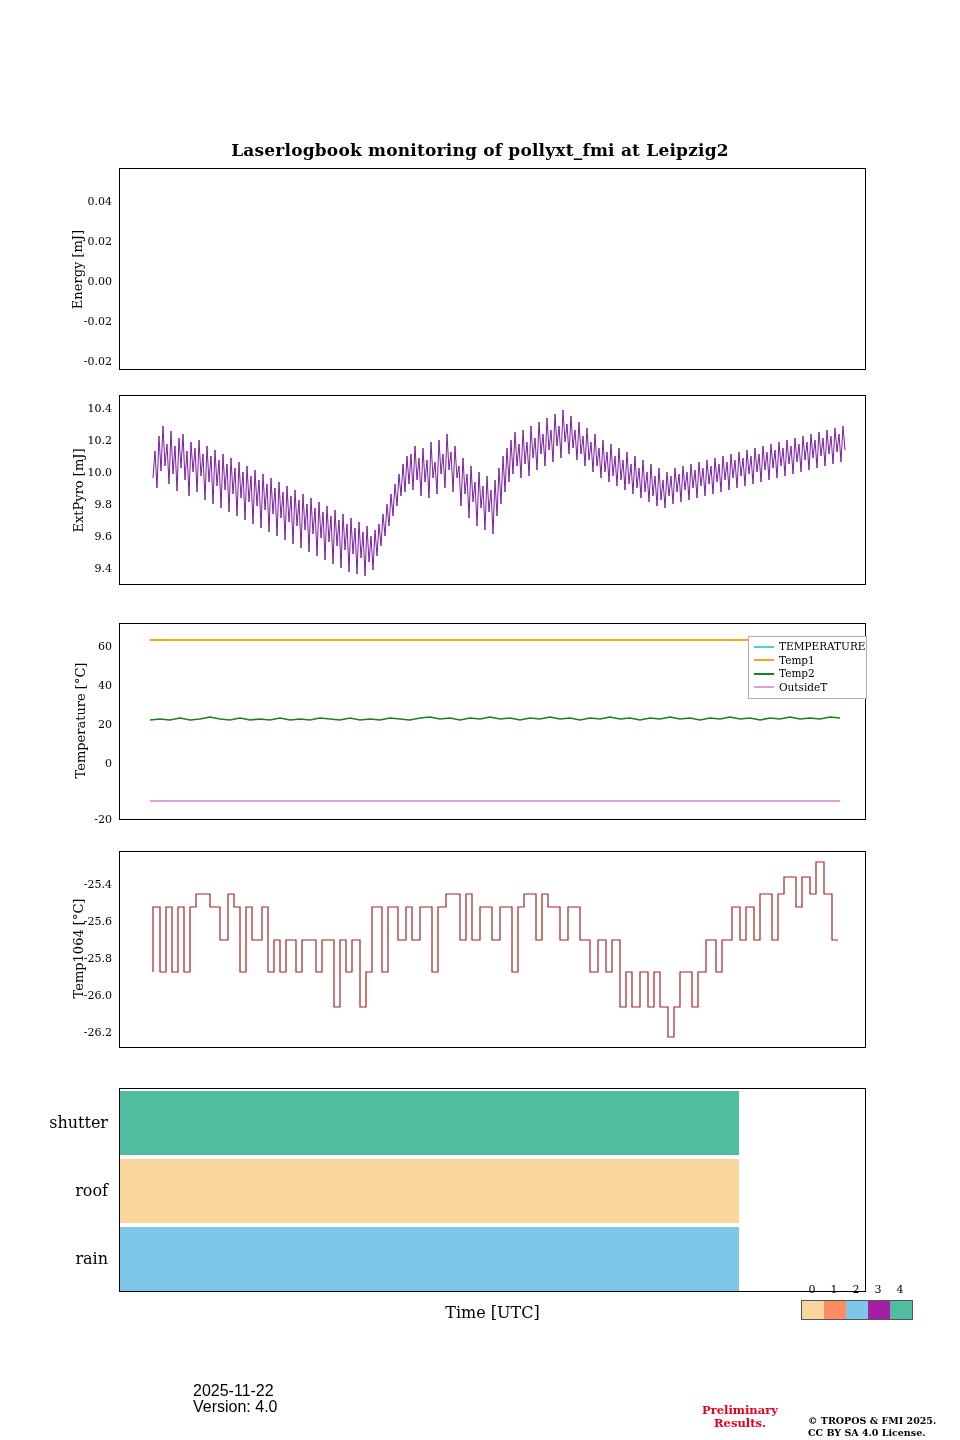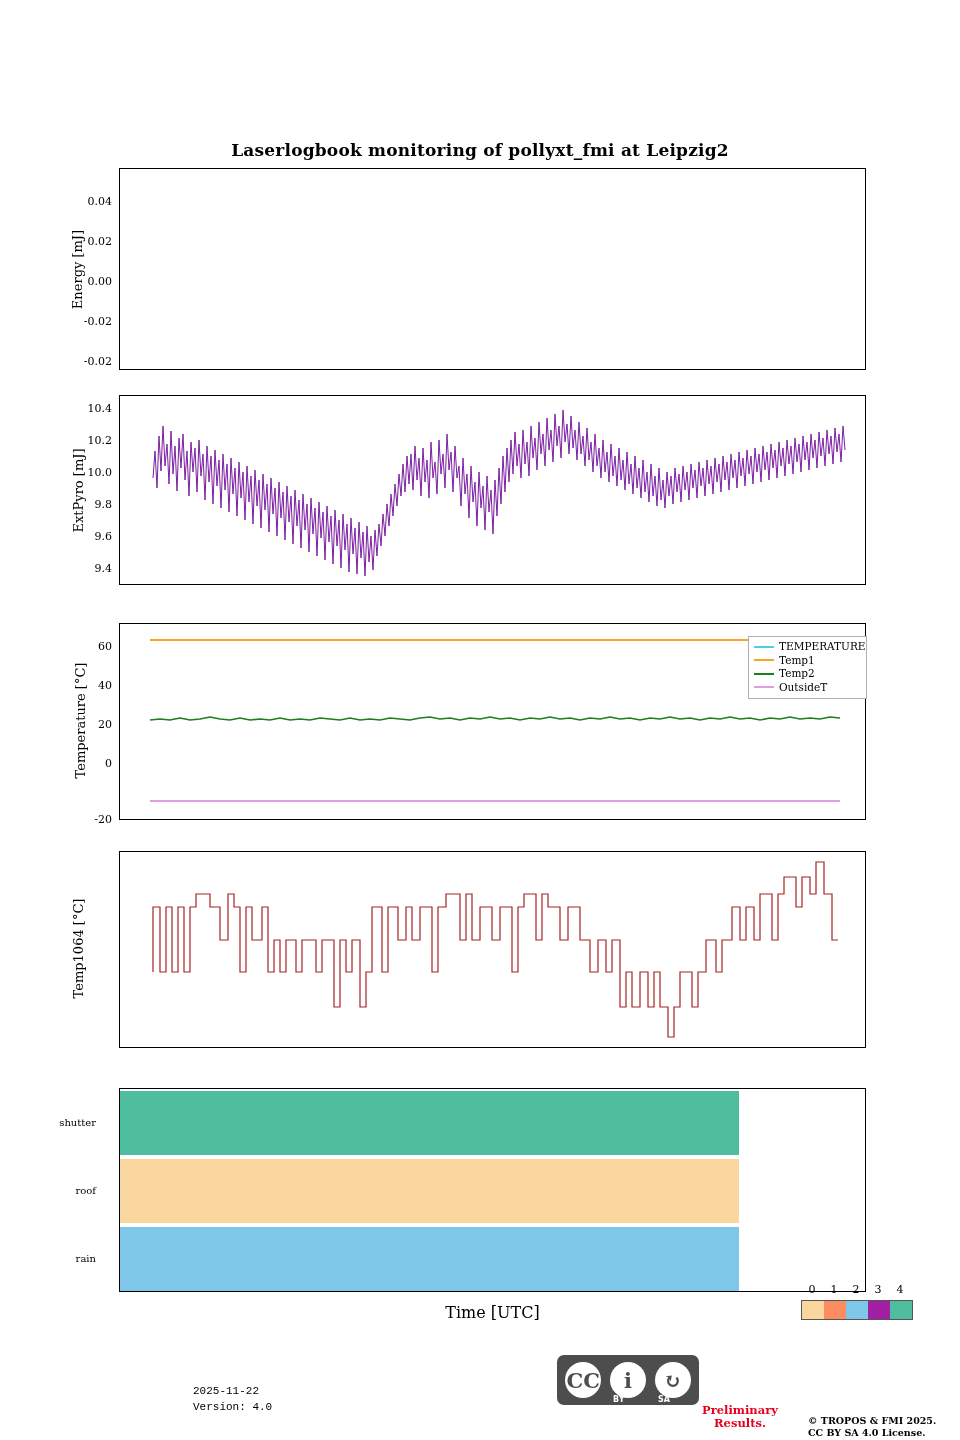--- a/index.html
+++ b/index.html
@@ -91,22 +91,22 @@
     width: 20px;
     height: 2px;
     margin-right: 5px;
     flex: none;
   }
   .flagbar {
     position: absolute;
   }
   .flag-row-label {
     position: absolute;
-    right: 16px;
-    font-size: 10px;
+    right: 4px;
+    font-size: 16px;
     font-family: "DejaVu Serif", serif;
     transform: translateY(-50%);
     text-align: right;
     white-space: nowrap;
   }
   .cbar {
     position: absolute;
     display: flex;
     border: 1px solid #555;
     box-sizing: content-box;
@@ -116,22 +116,22 @@
     height: 18px;
   }
   .cbar-tick {
     position: absolute;
     font-size: 11px;
     font-family: "DejaVu Serif", serif;
     transform: translateX(-50%);
   }
   .footer-date {
     position: absolute;
-    font-size: 11px;
-    font-family: Liberation Mono, monospace;
+    font-size: 16px;
+    font-family: Liberation Sans, sans-serif;
     line-height: 16px;
   }
   .prelim {
     position: absolute;
     color: #e8001f;
     font-weight: bold;
     font-size: 11.5px;
     font-family: "DejaVu Serif", serif;
     line-height: 13px;
     text-align: center;
@@ -250,20 +250,27 @@
       <span>OutsideT</span>
     </div>
   </div>
 
   <div class="panel" style="left:119px; top:851px; width:747px; height:197px;">
     <svg width="745" height="195" viewBox="0 0 745 195" preserveAspectRatio="none">
       <polyline fill="none" stroke="#A52222" stroke-width="1.2" points="33,120 33,55 40,55 40,120 46,120 46,55 52,55 52,120 58,120 58,55 64,55 64,120 70,120 70,55 76,55 76,42 90,42 90,55 100,55 100,88 108,88 108,42 114,42 114,55 120,55 120,120 126,120 126,55 132,55 132,88 142,88 142,55 148,55 148,120 154,120 154,88 160,88 160,120 166,120 166,88 176,88 176,120 182,120 182,88 196,88 196,120 202,120 202,88 214,88 214,155 220,155 220,88 226,88 226,120 232,120 232,88 240,88 240,155 246,155 246,120 252,120 252,55 262,55 262,120 268,120 268,55 278,55 278,88 286,88 286,55 292,55 292,88 300,88 300,55 312,55 312,120 318,120 318,55 326,55 326,42 340,42 340,88 346,88 346,42 352,42 352,88 360,88 360,55 372,55 372,88 380,88 380,55 392,55 392,120 398,120 398,55 404,55 404,42 416,42 416,88 422,88 422,42 428,42 428,55 440,55 440,88 448,88 448,55 460,55 460,88 470,88 470,120 478,120 478,88 486,88 486,120 492,120 492,88 500,88 500,155 506,155 506,120 512,120 512,155 520,155 520,120 528,120 528,155 534,155 534,120 540,120 540,155 548,155 548,185 554,185 554,155 560,155 560,120 572,120 572,155 578,155 578,120 586,120 586,88 596,88 596,120 602,120 602,88 612,88 612,55 620,55 620,88 626,88 626,55 634,55 634,88 640,88 640,42 652,42 652,88 658,88 658,42 664,42 664,25 676,25 676,55 682,55 682,25 690,25 690,42 696,42 696,10 704,10 704,42 712,42 712,88 718,88"></polyline>
     </svg>
   </div>
   <div class="ylabel" style="left:-17px; top:941px; width:190px; transform: rotate(-90deg);">Temp1064 [°C]</div>
+  <div style="position:absolute; left:55px; top:851px; width:57px; height:197px;">
+    <div class="ytick" style="top:33px;">-25.4</div>
+    <div class="ytick" style="top:70px;">-25.6</div>
+    <div class="ytick" style="top:107px;">-25.8</div>
+    <div class="ytick" style="top:144px;">-26.0</div>
+    <div class="ytick" style="top:181px;">-26.2</div>
+  </div>
 
   <div class="panel" style="left:119px; top:1088px; width:747px; height:204px;">
     <div class="flagbar" style="left:0px; top:2px; width:619px; height:64px; background:#4FBE9F;"></div>
     <div class="flagbar" style="left:0px; top:70px; width:619px; height:64px; background:#FBD7A0;"></div>
     <div class="flagbar" style="left:0px; top:138px; width:619px; height:64px; background:#7FC7E8;"></div>
   </div>
   <div style="position:absolute; left:40px; top:1088px; width:72px; height:204px;">
     <div class="flag-row-label" style="top:34px;">shutter</div>
     <div class="flag-row-label" style="top:102px;">roof</div>
     <div class="flag-row-label" style="top:170px;text-align:center;">rain</div>
@@ -285,33 +292,20 @@
       <div class="cbar-cell" style="background:#A31FA3;"></div>
       <div class="cbar-cell" style="background:#4FBE9F;"></div>
     </div>
   </div>
 
   <div class="footer-date" style="left:193px; top:1383px;">
     <div>2025-11-22</div>
     <div>Version: 4.0</div>
   </div>
 
-  <div class="cc-badge" style="left:557px; top:1355px;">
-    <div class="cc-circle">
-      <span>CC</span>
-    </div>
-    <div class="cc-circle">
-      <span>i</span>
-    </div>
-    <div class="cc-circle">
-      <span>↻</span>
-    </div>
-    <span class="cc-sub" style="left:56px;">BY</span>
-    <span class="cc-sub" style="left:101px;">SA</span>
-  </div>
 
   <div class="prelim" style="left:694px; top:1404px; width:92px;">
     <div>Preliminary</div>
     <div>Results.</div>
   </div>
 
   <div class="copyright" style="left:808px; top:1415px;">
     <div>© TROPOS &amp; FMI 2025.</div>
     <div>CC BY SA 4.0 License.</div>
   </div>

